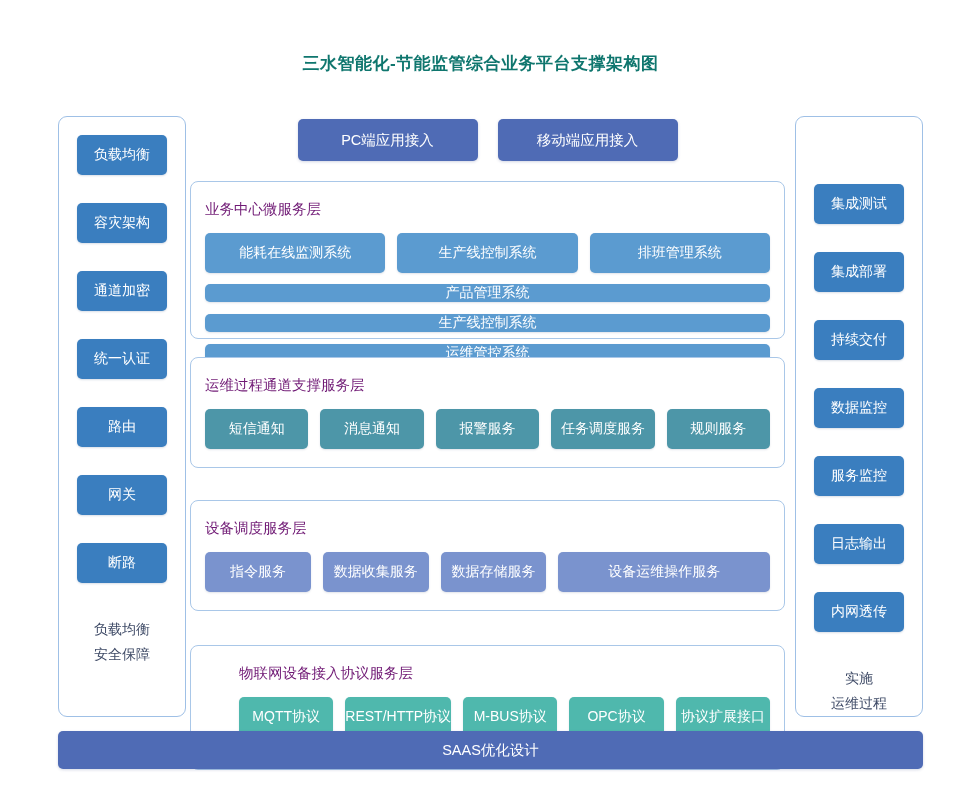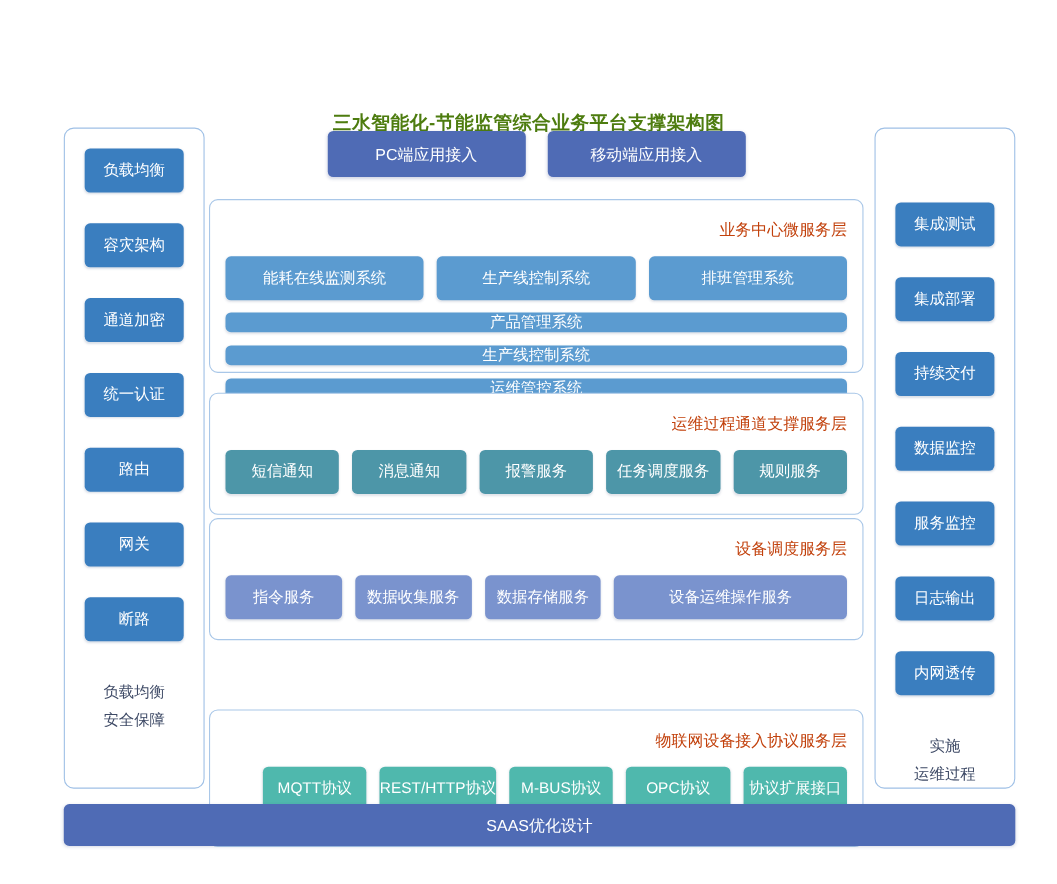--- a/index.html
+++ b/index.html
@@ -24,23 +24,22 @@
 
   
   .diagram-title {
     position: absolute;
     top: 52px;
     left: 0;
     width: 961px;
     text-align: center;
     font-size: 17px;
     font-weight: bold;
-    color: #4d7c0f;
+    color: #0f766e;
     letter-spacing: 0.5px;
-    margin-top: 48px;
   }
 
   
   .side-col {
     position: absolute;
     top: 116px;
     width: 128px;
     height: 601px;
     box-sizing: border-box;
     border: 1.4px solid #9fc0e6;
@@ -107,27 +106,27 @@
     left: 190px;
     width: 595px;
     box-sizing: border-box;
     border: 1.4px solid #a9c7e8;
     border-radius: 8px;
     background: #ffffff;
     padding: 12px 14px 14px 14px;
   }
   #layer-business { top: 181px; height: 158px; }
   #layer-ops      { top: 357px; height: 111px; }
-  #layer-device   { top: 471px; height: 111px; }
+  #layer-device   { top: 500px; height: 111px; }
   #layer-iot      { top: 645px; height: 125px; padding-left: 48px; }
 
   .layer-title {
-    text-align: right;
+    text-align: left;
     font-size: 14.5px;
-    color: #c2410c;
+    color: #701a75;
     margin: 6px 0 14px 0;
   }
 
   .chip-row {
     display: flex;
     gap: 12px;
   }
   .chip-row + .chip-row { margin-top: 11px; flex-direction: column; }
 
   .chip {

